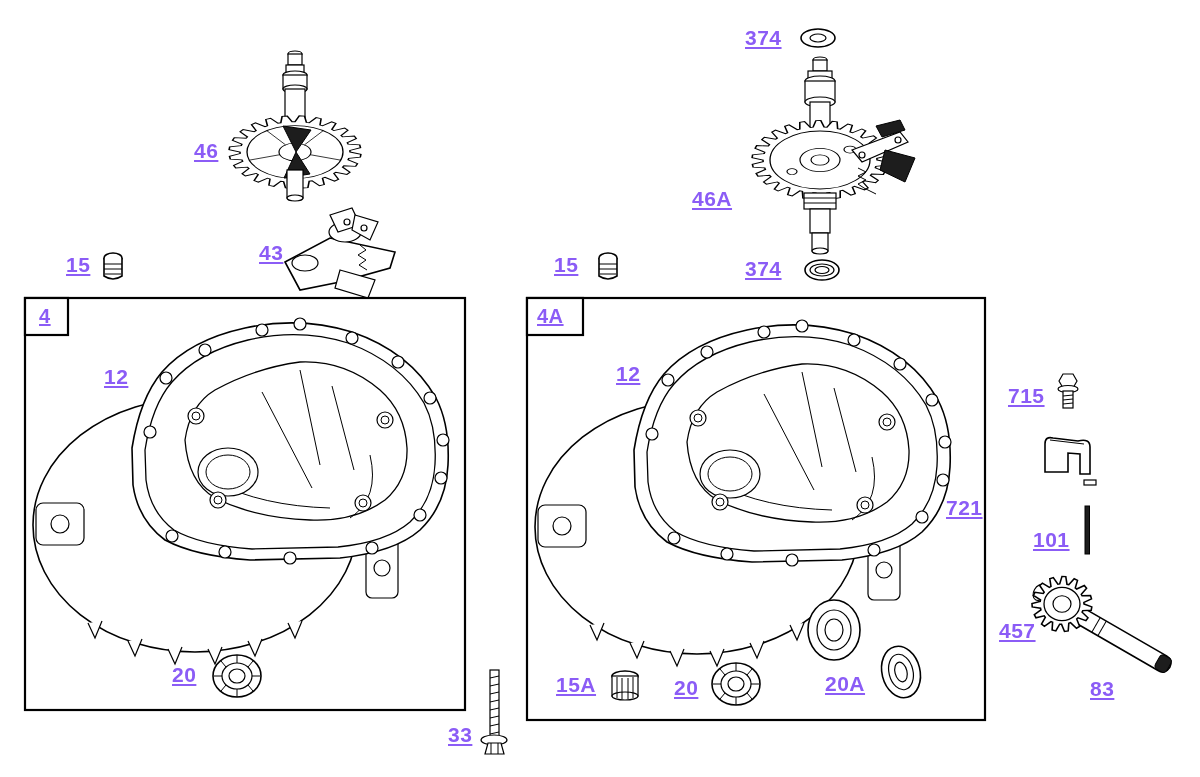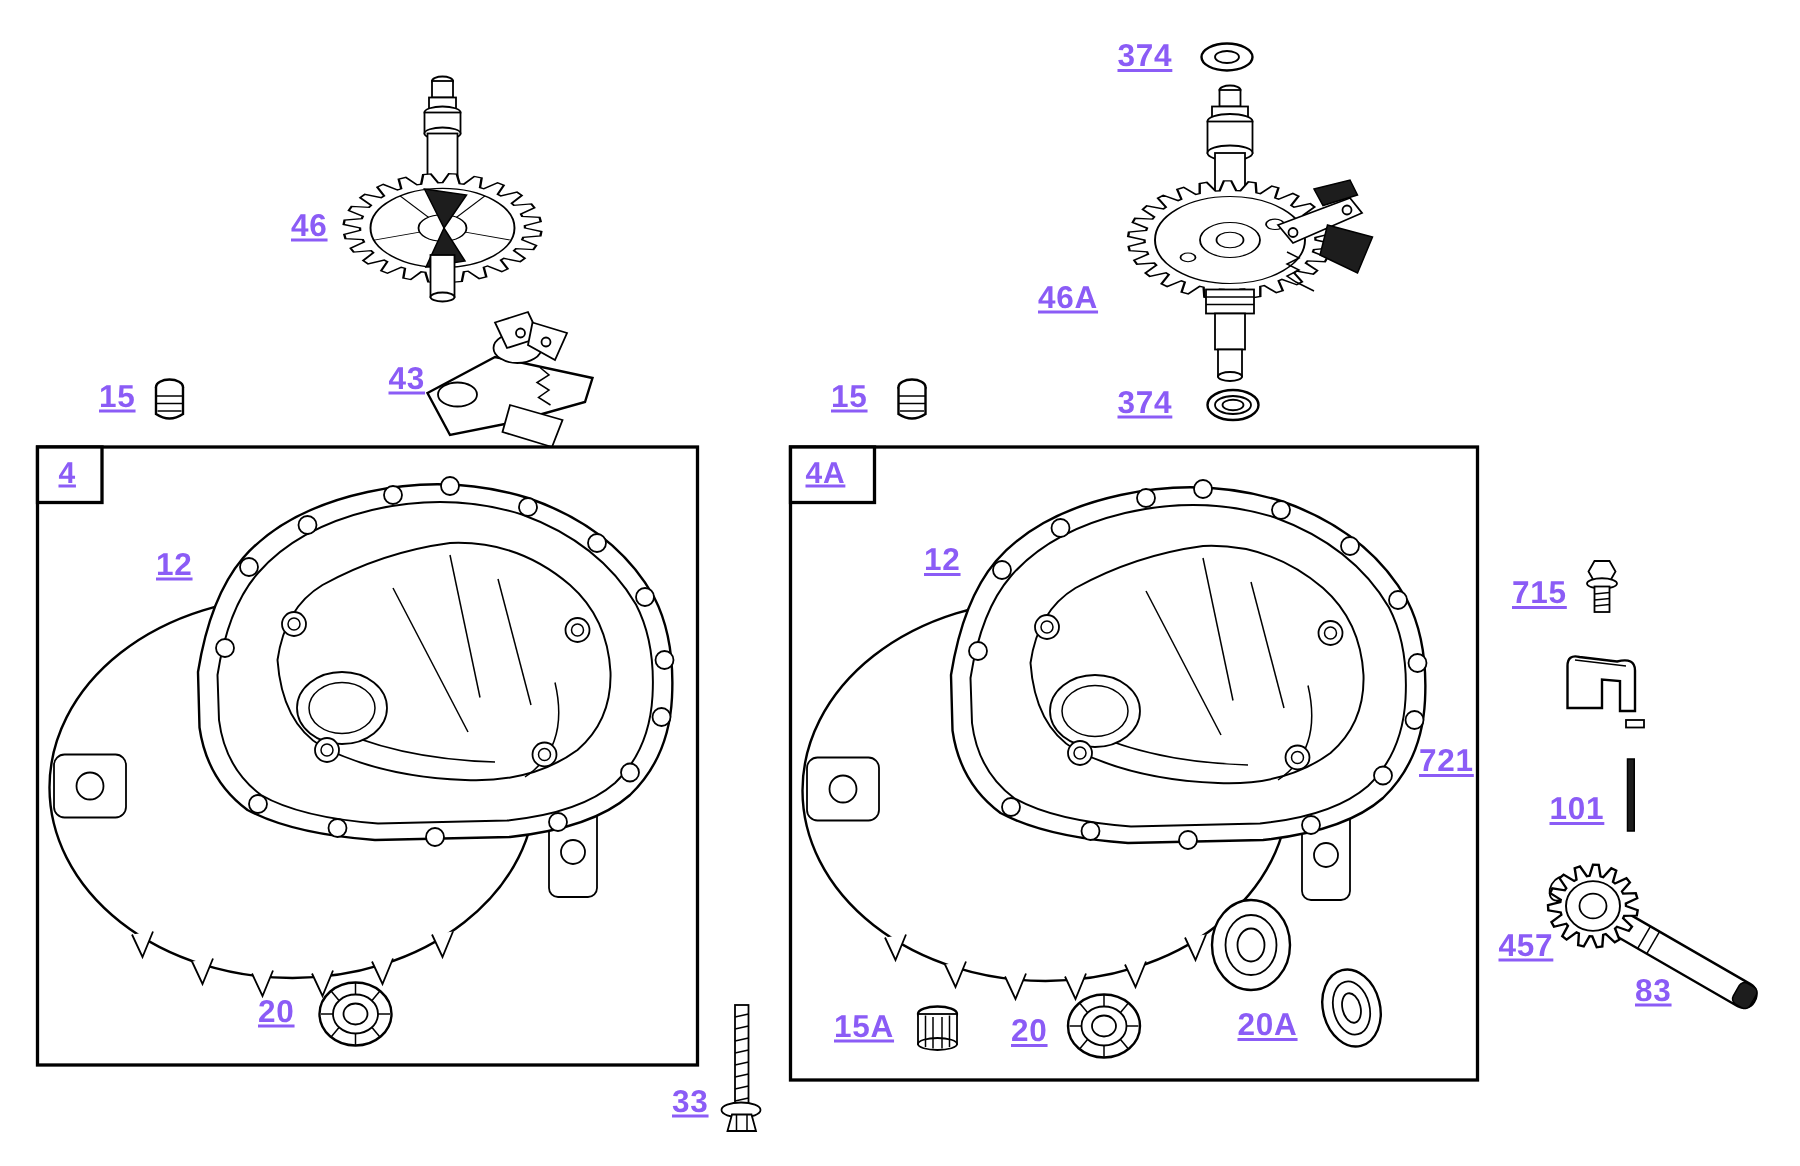--- a/index.html
+++ b/index.html
@@ -310,15 +310,15 @@
 <div class="callout" style="left:554px;top:253px;">15</div>
 <div class="callout boxtag" style="left:537px;top:305px;">4A</div>
 <div class="callout" style="left:616px;top:362px;">12</div>
 <div class="callout" style="left:556px;top:673px;">15A</div>
 <div class="callout" style="left:674px;top:676px;">20</div>
 <div class="callout" style="left:825px;top:672px;">20A</div>
 <div class="callout" style="left:1008px;top:384px;">715</div>
 <div class="callout" style="left:946px;top:460px;margin-top:36px;">721</div>
 <div class="callout" style="left:1033px;top:528px;">101</div>
 <div class="callout" style="left:999px;top:619px;">457</div>
-<div class="callout" style="left:1090px;top:649px;">83</div>
+<div class="callout" style="left:1090px;top:677px;">83</div>
 
 </div>
 
 </body></html>

